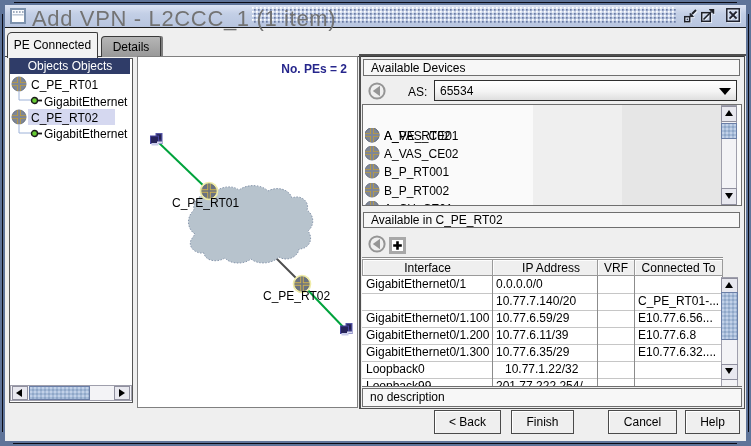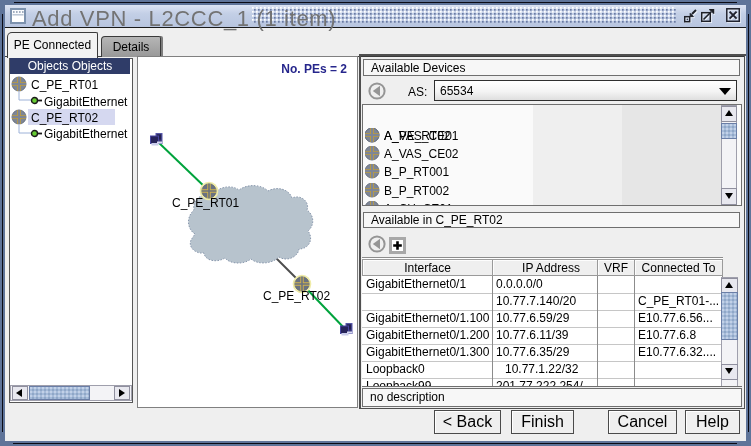--- a/index.html
+++ b/index.html
@@ -66,21 +66,21 @@
 
 #tbl { left:362px; top:258px; width:361px; height:129px; background:#FFFFFF; }
 .th { position:absolute; top:259px; height:17px; background:#EFEFEF;
   box-shadow:inset 1px 1px 0 #FDFDFD; border:1px solid #9A9A9A; font-size:12px; text-align:center; line-height:16px; }
 .td { position:absolute; font-size:12px; white-space:nowrap; overflow:hidden; padding-left:3px; }
 .vline { position:absolute; width:1px; background:#8C8C8C; }
 .hline { position:absolute; height:1px; background:#C6C6C6; }
 #nodesc { left:362px; top:388px; width:380px; height:19px; line-height:17px; }
 
 .btn { position:absolute; top:410px; height:24px; background:#EFEFEF;
-  border:1px solid #4A4A4A; box-shadow:inset 1px 1px 0 #FFFFFF; font-size:16px;
+  border:1px solid #4A4A4A; box-shadow:inset 1px 1px 0 #FFFFFF; font-size:12px;
   text-align:center; line-height:22px; }
 </style>
 </head>
 <body>
 <div class="abs" id="frame-bottom"></div>
 <div class="abs" id="frame-top"></div>
 <div class="abs" id="frame-left"></div>
 <div class="abs" id="frame-right"></div>
 <div class="acc" style="left:14px;top:1.5px;width:723px;height:1.2px;"></div>
 <div class="acc" style="left:1.5px;top:14px;width:1.2px;height:418px;"></div>

